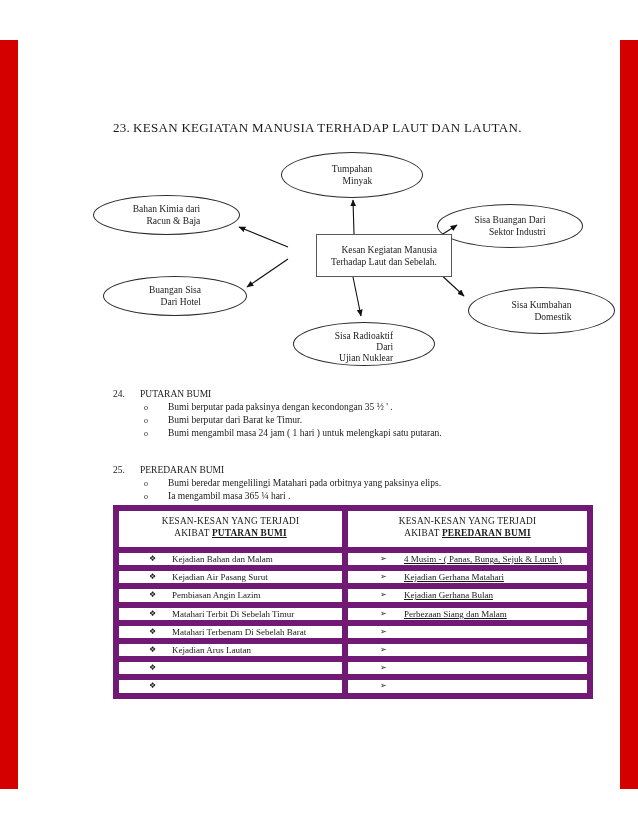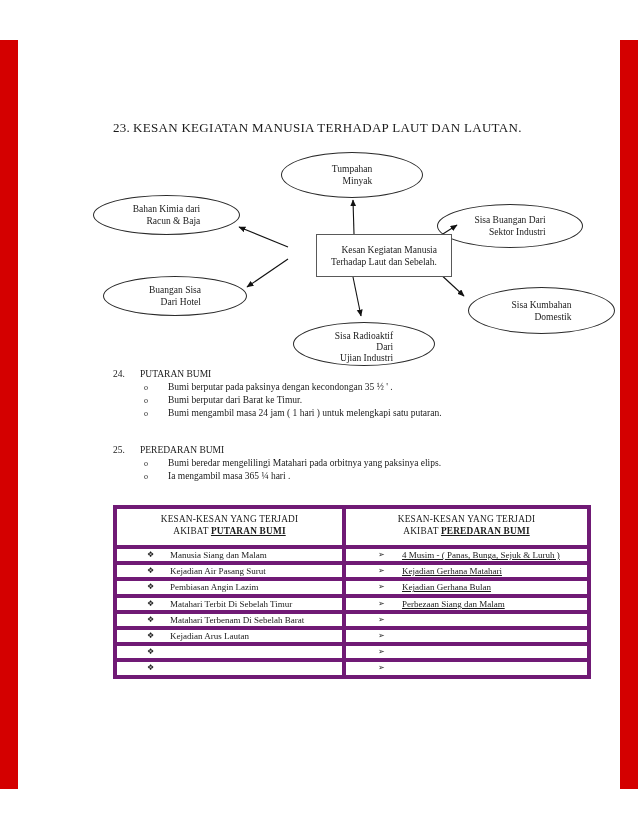--- a/index.html
+++ b/index.html
@@ -14,28 +14,28 @@
 
   
   .node{position:absolute;display:flex;align-items:center;justify-content:center;
         text-align:right;font-size:9.5px;line-height:12px;}
   .ellipse{border:1px solid #2a2a2a;border-radius:50%;}
   .centerbox{border:1.4px solid #595959;background:#fff;}
   .arrows{position:absolute;left:0;top:0;width:638px;height:826px;pointer-events:none;}
 
   
   .section{position:absolute;left:113px;font-size:9.5px;}
-  .section .head{height:13px;line-height:13px;white-space:nowrap;}
+  .section .head{height:13px;line-height:13px;white-space:nowrap;margin-top:20px;}
   .section .head .num{display:inline-block;width:27px;}
   .section .item{height:13px;line-height:13px;white-space:nowrap;position:relative;padding-left:55px;}
   .section .item .ob{position:absolute;left:31px;top:0;font-size:8px;}
 
   
   table.cmp{position:absolute;left:113px;top:505px;width:474px;border-collapse:collapse;table-layout:fixed;}
-  table.cmp td,table.cmp th{border:4px solid #701a75;padding:0;vertical-align:top;margin-top:28px;}
+  table.cmp td,table.cmp th{border:6px solid #701a75;padding:0;vertical-align:top;margin-top:28px;}
   table.cmp th{font-weight:normal;}
   .thcell{font-size:9.3px;line-height:12px;text-align:center;padding:4px 2px 8px 2px;letter-spacing:.2px;}
   .emph{font-weight:bold;text-decoration:underline;}
   .cellrow{height:12.2px;line-height:12.2px;font-size:9px;white-space:nowrap;overflow:hidden;position:relative;}
   .cellrow .blt{position:absolute;font-family:"DejaVu Sans",sans-serif;font-size:8px;top:0;}
   td.lc .blt{left:30px;}  td.lc .txt{padding-left:53px;display:block;}
   td.rc .blt{left:32px;}  td.rc .txt{padding-left:56px;display:block;text-decoration:underline;}
 </style>
 </head>
 <body>
@@ -102,21 +102,21 @@
     <div>
         <div>Sisa Kumbahan</div>
          <div>Domestik</div>
       </div>
   </div>
 
   <div class="node ellipse" style="left:293px;top:322px;width:140px;height:42px;line-height:11px;">
     <div style="padding-top:6px;font-family:Liberation Serif, serif;">
          <div>Sisa Radioaktif</div>
          <div>Dari</div>
-         <div>Ujian Industri</div>
+         <div>Ujian Nuklear</div>
       </div>
   </div>
 
   <div class="section" style="top:368px;">
     <div class="head">
       <span class="num">24.</span><span>PUTARAN BUMI</span>
     </div>
     <div class="item">
       <span class="ob">o</span>
       <span>Bumi berputar pada paksinya dengan kecondongan 35 ½ ' .</span>
@@ -162,21 +162,21 @@
         <div class="thcell">
           <div>KESAN-KESAN YANG TERJADI</div>
           <div><span>AKIBAT </span><span class="emph">PEREDARAN BUMI</span></div>
         </div>
       </th>
     </tr>
     <tr>
       <td class="lc">
             <div class="cellrow">
               <span class="blt">❖</span>
-              <span class="txt">Manusia Siang dan Malam</span>
+              <span class="txt">Kejadian Bahan dan Malam</span>
             </div>
           </td>
       <td class="rc">
             <div class="cellrow">
               <span class="blt">➢</span>
               <span class="txt">4  Musim - ( Panas, Bunga, Sejuk &amp; Luruh )</span>
             </div>
           </td>
     </tr>
     <tr>

